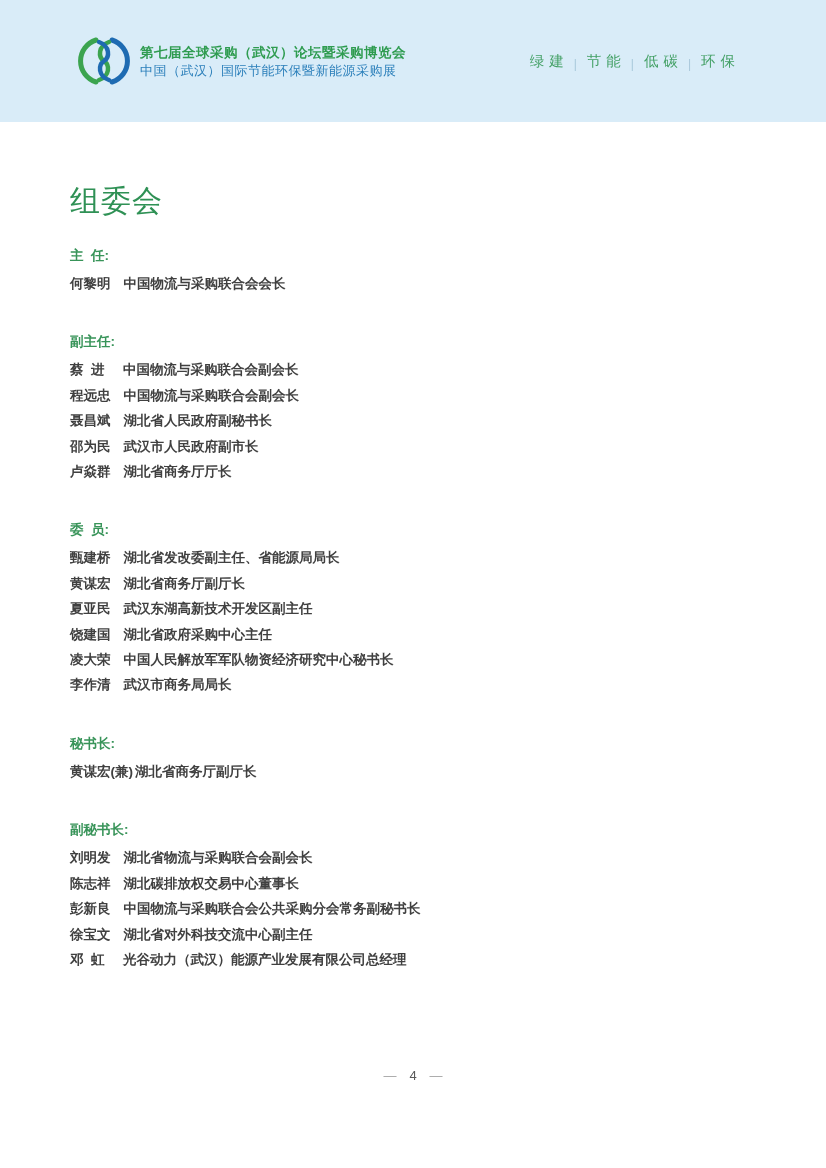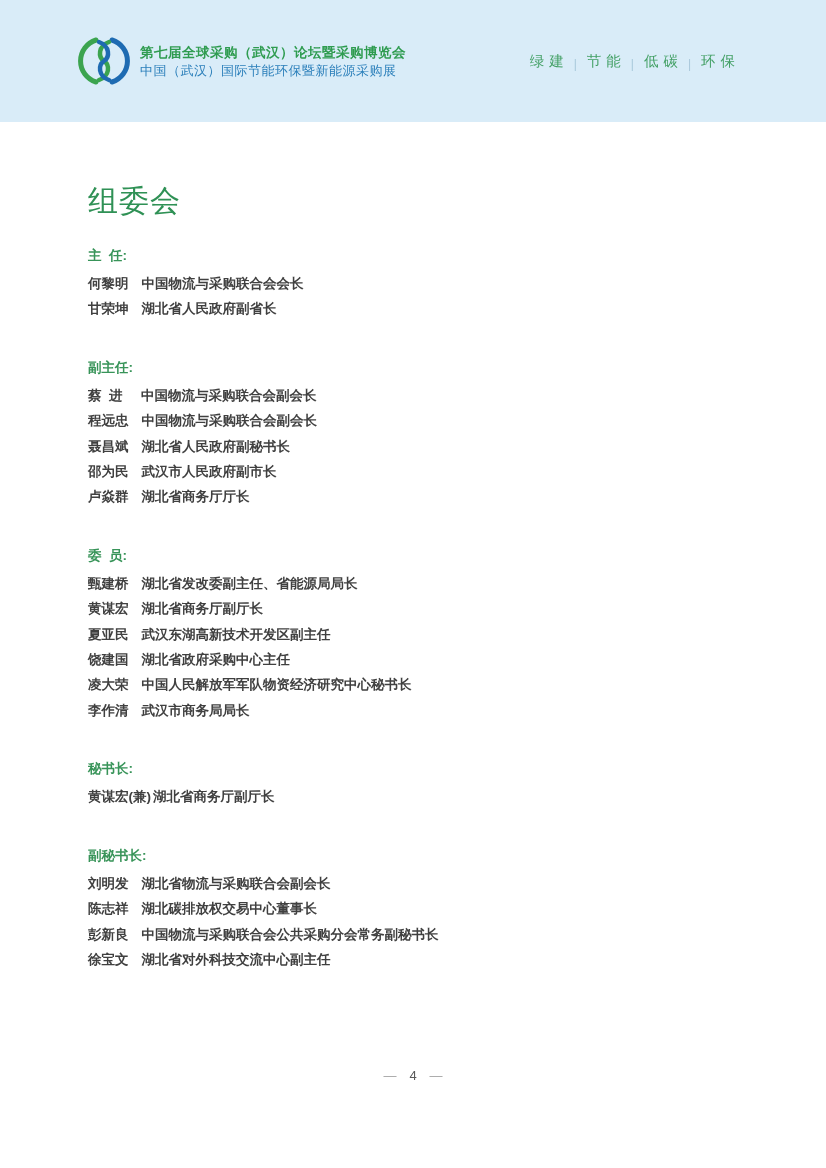--- a/index.html
+++ b/index.html
@@ -52,21 +52,21 @@
   .nav-sep {
     color: #a9c8db;
     font-size: 12px;
     margin: 0 10px 0 5px;
   }
 
   
   .content {
     position: absolute;
     top: 122px; left: 0; right: 0;
-    padding-left: 88px;
+    padding-left: 70px;
   }
   h1.doc-title {
     margin-top: 64px;
     font-size: 30px;
     font-weight: 400;
     color: #2f9155;
     letter-spacing: 1px;
     line-height: 30px;
   }
   .section { margin-top: 36px; font-weight: bold; }
@@ -136,24 +136,20 @@
 
   <main class="content">
     <h1 class="doc-title">组委会</h1>
 
     <section class="section first">
       <div class="sec-label">主  任:</div>
       <div class="row">
         <span class="mname">何黎明</span>
         <span class="mtitle">中国物流与采购联合会会长</span>
       </div>
-      <div class="row">
-        <span class="mname">甘荣坤</span>
-        <span class="mtitle">湖北省人民政府副省长</span>
-      </div>
     </section>
 
     <section class="section">
       <div class="sec-label">副主任:</div>
       <div class="row">
         <span class="mname">蔡  进</span>
         <span class="mtitle">中国物流与采购联合会副会长</span>
       </div>
       <div class="row">
         <span class="mname">程远忠</span>
@@ -219,20 +215,24 @@
         <span class="mname">陈志祥</span>
         <span class="mtitle">湖北碳排放权交易中心董事长</span>
       </div>
       <div class="row">
         <span class="mname">彭新良</span>
         <span class="mtitle">中国物流与采购联合会公共采购分会常务副秘书长</span>
       </div>
       <div class="row">
         <span class="mname">徐宝文</span>
         <span class="mtitle">湖北省对外科技交流中心副主任</span>
+      </div>
+      <div class="row">
+        <span class="mname">邓  虹</span>
+        <span class="mtitle">光谷动力（武汉）能源产业发展有限公司总经理</span>
       </div>
     </section>
   </main>
 
   <footer class="pager">
     <span class="dash">—</span>
     <span class="pnum">4</span>
     <span class="dash">—</span>
   </footer>
 

